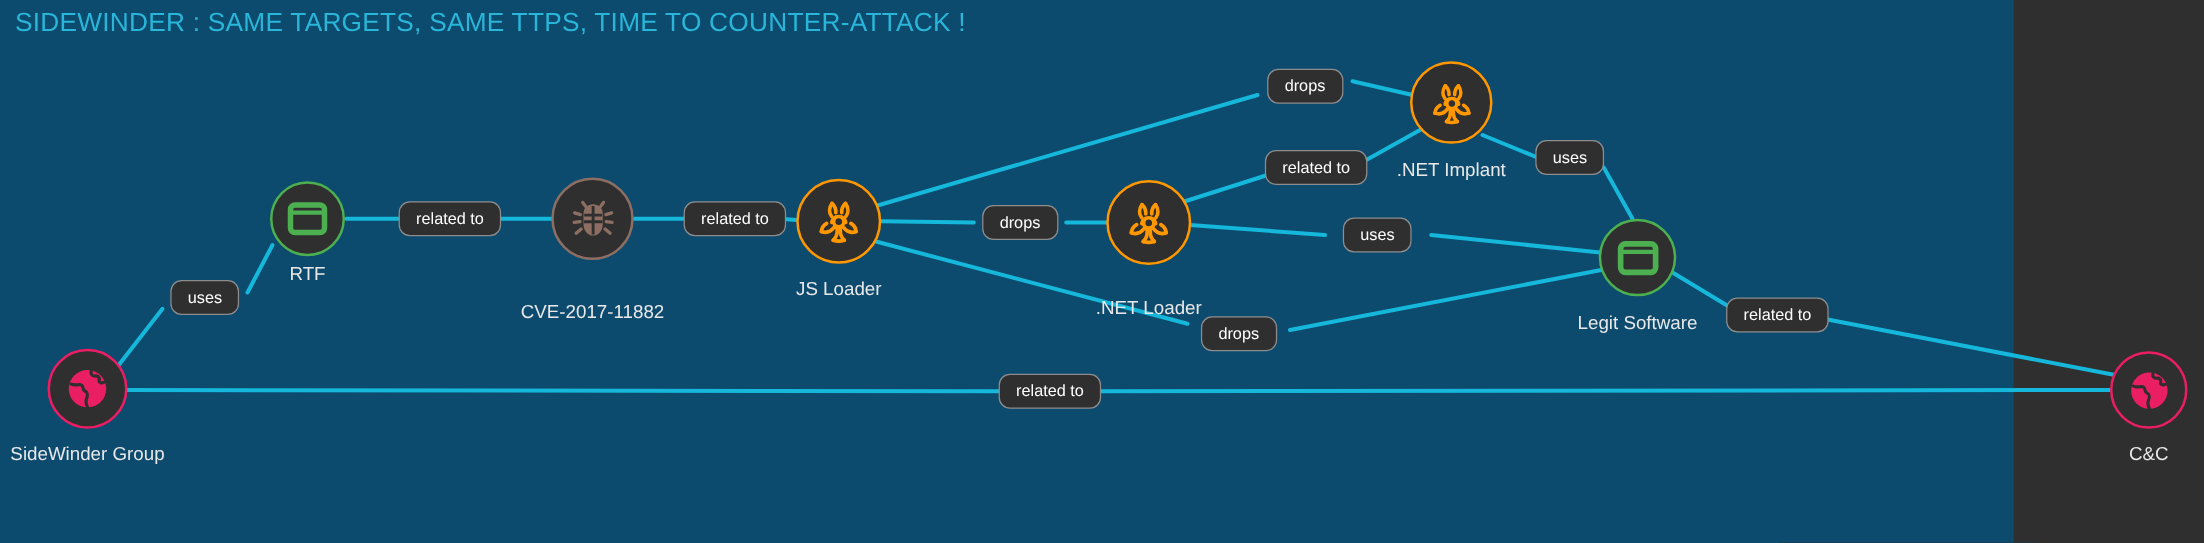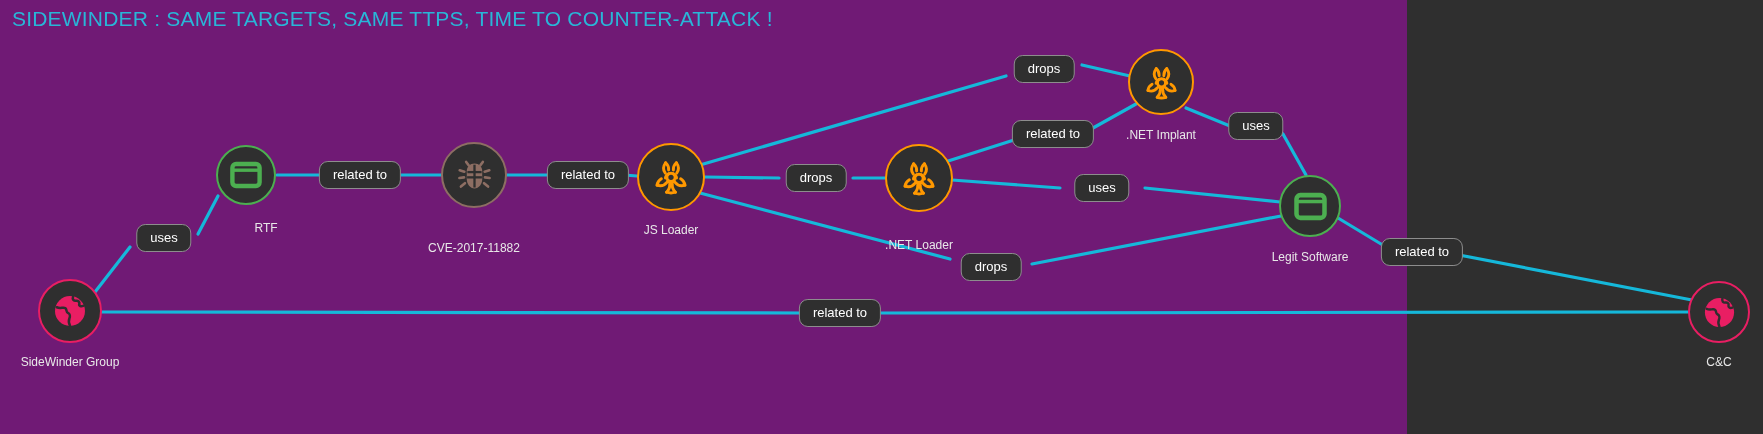--- a/index.html
+++ b/index.html
@@ -10,23 +10,23 @@
   body {
     width: 1763px;
     height: 434px;
     overflow: hidden;
     font-family: "Liberation Sans", sans-serif;
     position: relative;
   }
   #stage {
     position: absolute;
     left: 0; top: 0;
-    width: 1407px;
+    width: 1611px;
     height: 434px;
-    background: #701a75;
+    background: #0c4a6e;
   }
   #graph-title {
     position: absolute;
     left: 12px;
     top: 7px;
     font-size: 21px;
     color: #29b6d8;
     letter-spacing: 0.2px;
     white-space: nowrap;
     font-family: "Liberation Sans", sans-serif;
@@ -52,21 +52,21 @@
     display: flex;
     align-items: center;
     justify-content: center;
   }
   .node-label {
     position: absolute;
     left: 50%;
     transform: translateX(-50%);
     white-space: nowrap;
     color: #e8e8e8;
-    font-size: 12px;
+    font-size: 15px;
     font-family: "Liberation Sans", sans-serif;
   }
   .edge-label {
     position: absolute;
     transform: translate(-50%, -50%);
     background: #2f2f2f;
     border: 1.6px solid #8d8d8d;
     border-radius: 9px;
     color: #ffffff;
     font-size: 13px;
@@ -125,21 +125,21 @@
       </div>
       <div class="node" style="left: 246px; top: 175px;">
         <div class="node-circle" style="width: 60px; height: 60px; border: 2.4px solid rgb(76, 175, 80);">
           <span>
             <svg class="icon-svg" width="34" height="34" viewBox="0 0 24 24">
               <rect x="2.4" y="4.2" width="19.2" height="15.6" rx="2.6" ry="2.6" fill="none" stroke="#4caf50" stroke-width="3.1"></rect>
               <line x1="2.4" y1="8.6" x2="21.6" y2="8.6" stroke="#4caf50" stroke-width="2.4"></line>
             </svg>
           </span>
         </div>
-        <div class="node-label" style="top: 46px; margin-left: 20px;">RTF</div>
+        <div class="node-label" style="top: 36px;">RTF</div>
       </div>
       <div class="node" style="left: 474px; top: 175px;">
         <div class="node-circle" style="width: 66px; height: 66px; border: 2.4px solid rgb(141, 110, 99);">
           <span>
             <svg class="icon-svg" width="37" height="37" viewBox="0 0 24 24">
               <g stroke="#8d6e63" stroke-width="1.7" stroke-linecap="round" fill="none">
                 <path d="M8.2 5.4 L6.6 3.2"></path>
                 <path d="M15.8 5.4 L17.4 3.2"></path>
                 <path d="M5.4 9.5 L2.4 8.6"></path>
                 <path d="M18.6 9.5 L21.6 8.6"></path>

